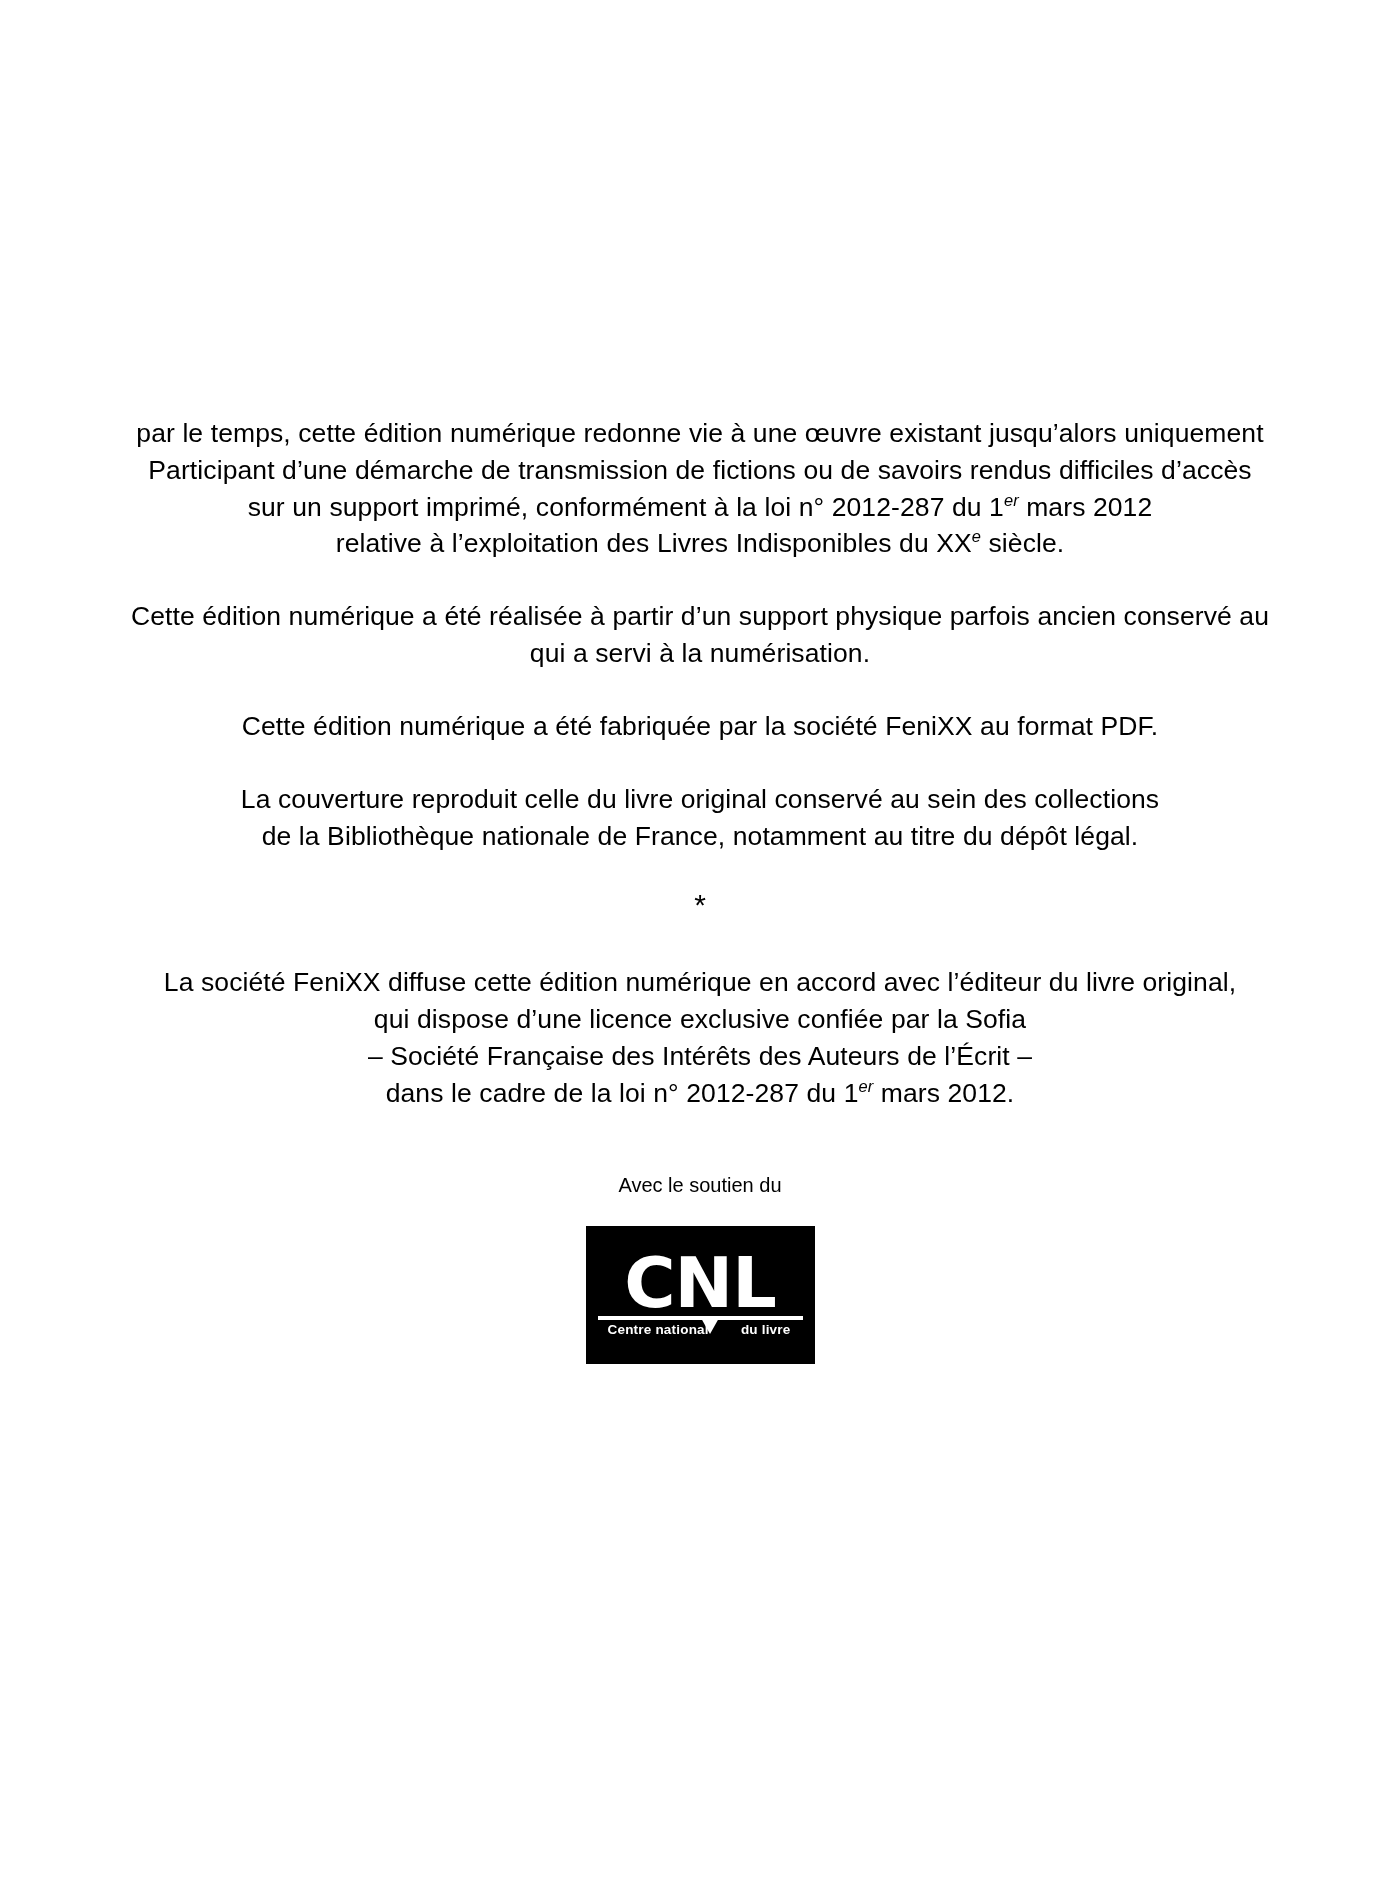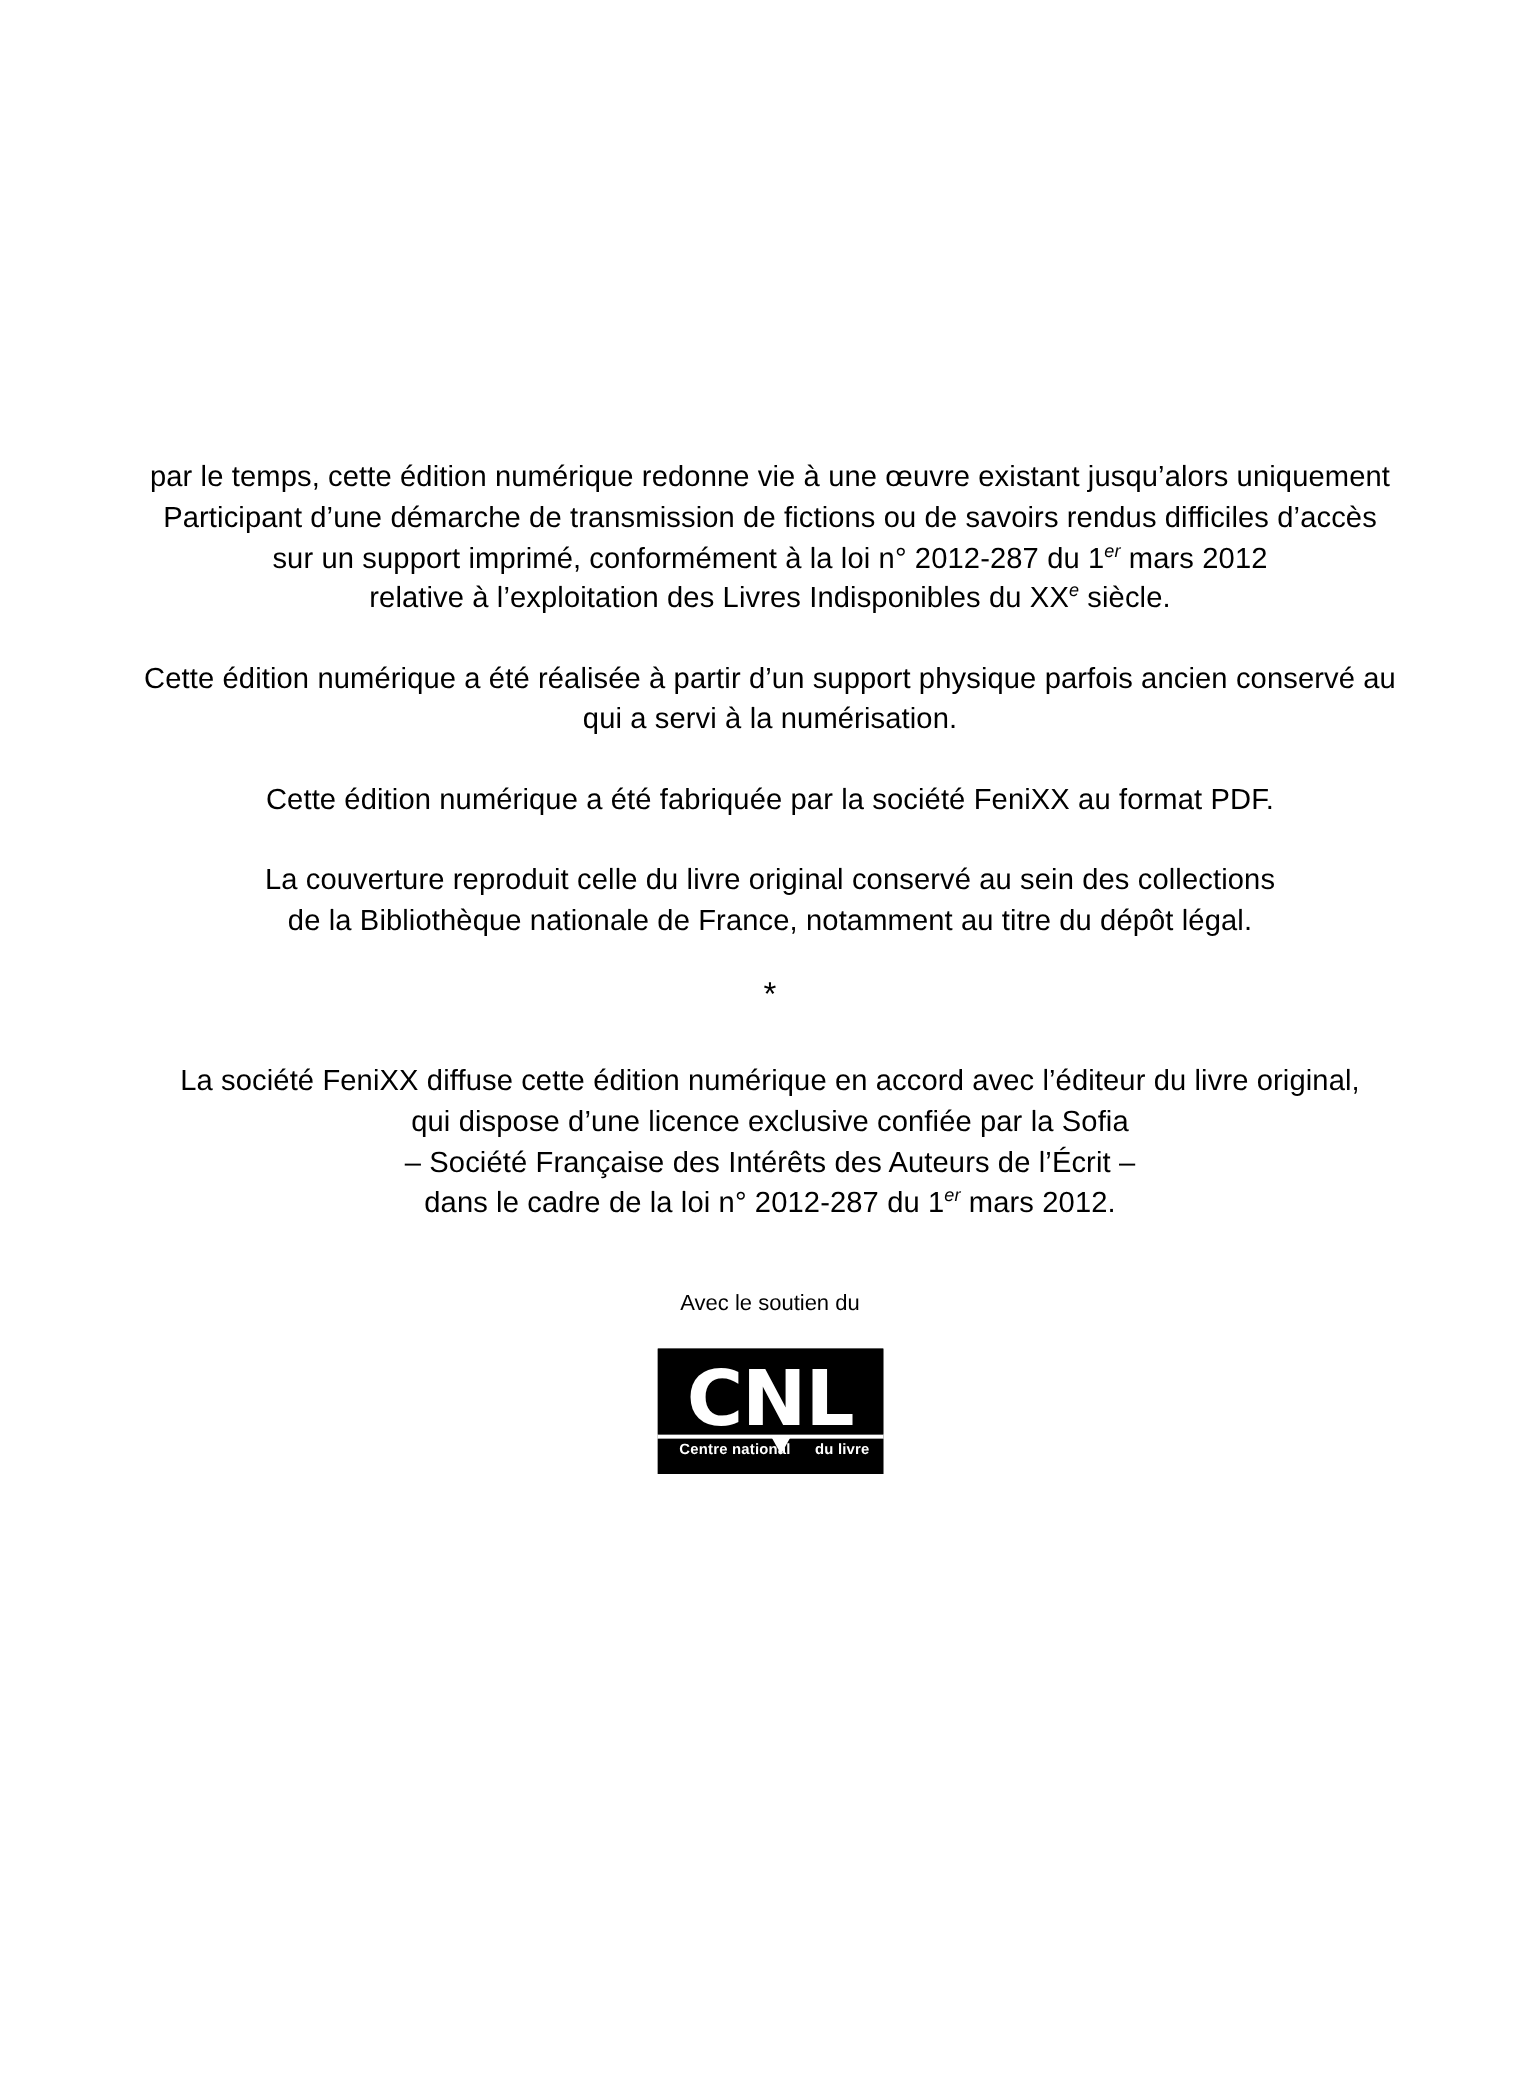--- a/index.html
+++ b/index.html
@@ -58,21 +58,21 @@
   }
   .support-text {
     font-size: 20px;
     line-height: 1.3;
     margin-bottom: 28px;
   }
   .cnl-logo {
     display: inline-block;
     width: 205px;
     background: #000000;
-    padding: 0;
+    padding: 12px;
     position: relative;
   }
   .cnl-top {
     position: relative;
     height: 78px;
     background: #000000;
   }
   .cnl-letters {
     color: #ffffff;
     font-family: "DejaVu Sans", sans-serif;
@@ -90,21 +90,21 @@
     color: #ffffff;
     font-size: 13.5px;
     font-weight: bold;
     letter-spacing: 0.2px;
     padding: 2px 0 8px 0;
     position: relative;
     height: 22px;
   }
   .cnl-bottom .left {
     position: absolute;
-    left: 20px;
+    left: 10px;
     top: 2px;
   }
   .cnl-bottom .right {
     position: absolute;
     right: 12px;
     top: 2px;
   }
   .cnl-check {
     position: absolute;
     left: 103px;

